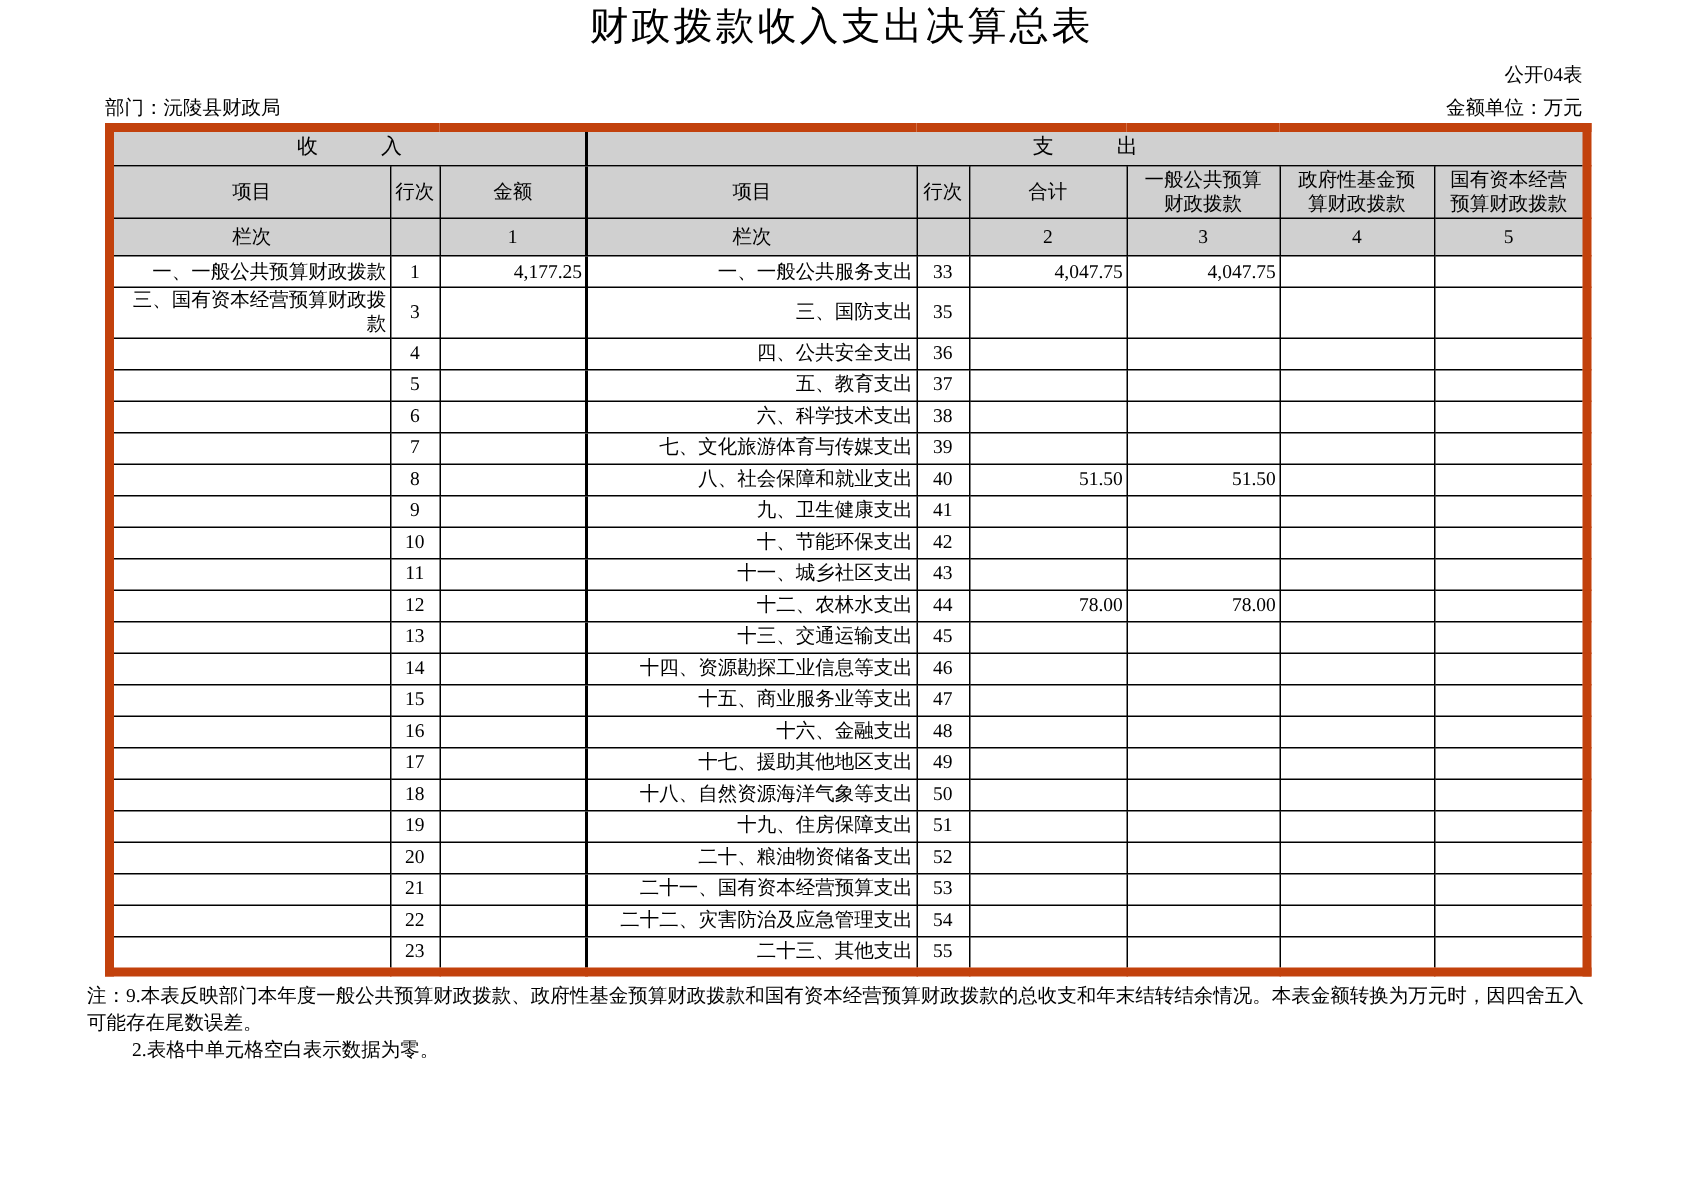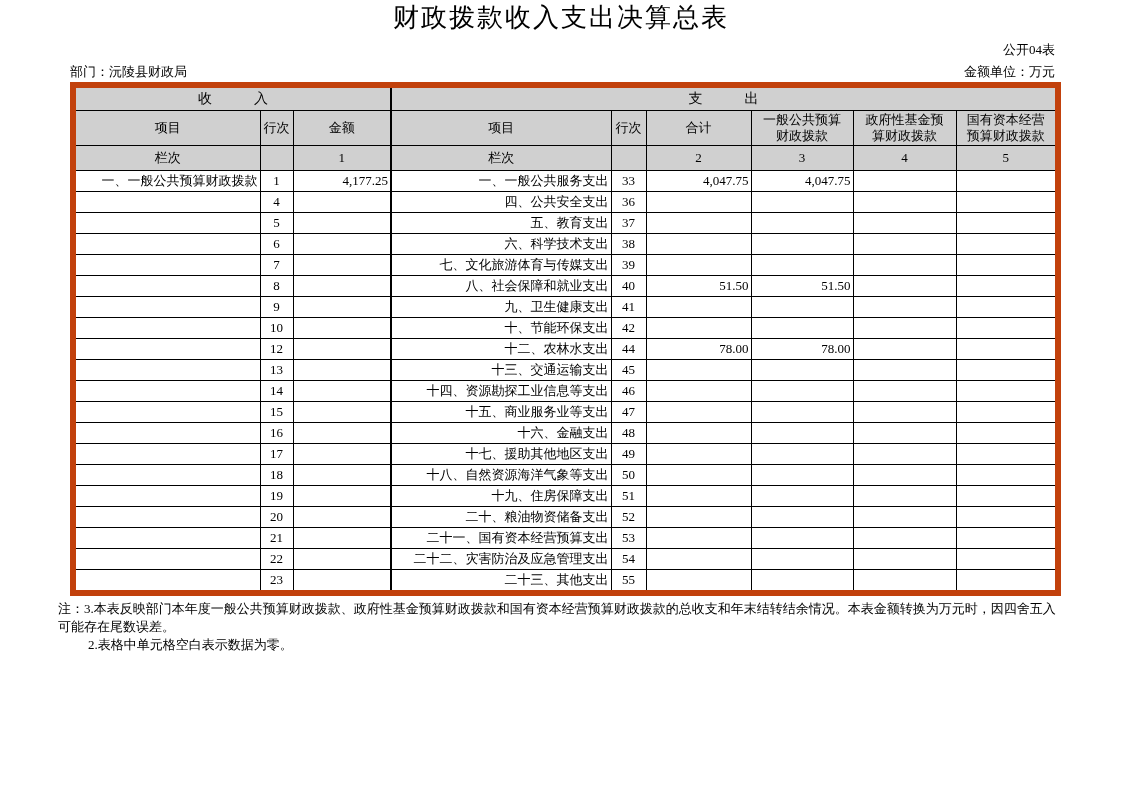--- a/index.html
+++ b/index.html
@@ -133,20 +133,32 @@
           <td class="num">1</td>
           <td class="amt">4,177.25</td>
           <td class="item sec-divider">一、一般公共服务支出</td>
           <td class="num">33</td>
           <td class="amt">4,047.75</td>
           <td class="amt">4,047.75</td>
           <td class="amt"></td>
           <td class="amt"></td>
         </tr>
         <tr>
+          <td class="item">三、国有资本经营预算财政拨
+款</td>
+          <td class="num">3</td>
+          <td class="amt"></td>
+          <td class="item sec-divider">三、国防支出</td>
+          <td class="num">35</td>
+          <td class="amt"></td>
+          <td class="amt"></td>
+          <td class="amt"></td>
+          <td class="amt"></td>
+        </tr>
+        <tr>
           <td class="item"></td>
           <td class="num">4</td>
           <td class="amt"></td>
           <td class="item sec-divider">四、公共安全支出</td>
           <td class="num">36</td>
           <td class="amt"></td>
           <td class="amt"></td>
           <td class="amt"></td>
           <td class="amt"></td>
         </tr>
@@ -211,20 +223,31 @@
           <td class="amt"></td>
           <td class="item sec-divider">十、节能环保支出</td>
           <td class="num">42</td>
           <td class="amt"></td>
           <td class="amt"></td>
           <td class="amt"></td>
           <td class="amt"></td>
         </tr>
         <tr>
           <td class="item"></td>
+          <td class="num">11</td>
+          <td class="amt"></td>
+          <td class="item sec-divider">十一、城乡社区支出</td>
+          <td class="num">43</td>
+          <td class="amt"></td>
+          <td class="amt"></td>
+          <td class="amt"></td>
+          <td class="amt"></td>
+        </tr>
+        <tr>
+          <td class="item"></td>
           <td class="num">12</td>
           <td class="amt"></td>
           <td class="item sec-divider">十二、农林水支出</td>
           <td class="num">44</td>
           <td class="amt">78.00</td>
           <td class="amt">78.00</td>
           <td class="amt"></td>
           <td class="amt"></td>
         </tr>
         <tr>
@@ -345,17 +368,17 @@
           <td class="num">55</td>
           <td class="amt"></td>
           <td class="amt"></td>
           <td class="amt"></td>
           <td class="amt"></td>
         </tr>
       </tbody>
   </table>
 
   <div class="notes">
-    <p class="note-1">注：3.本表反映部门本年度一般公共预算财政拨款、政府性基金预算财政拨款和国有资本经营预算财政拨款的总收支和年末结转结余情况。本表金额转换为万元时，因四舍五入可能存在尾数误差。</p>
+    <p class="note-1">注：9.本表反映部门本年度一般公共预算财政拨款、政府性基金预算财政拨款和国有资本经营预算财政拨款的总收支和年末结转结余情况。本表金额转换为万元时，因四舍五入可能存在尾数误差。</p>
     <p class="note-2">2.表格中单元格空白表示数据为零。</p>
   </div>
 
 </div>
 
 </body></html>

